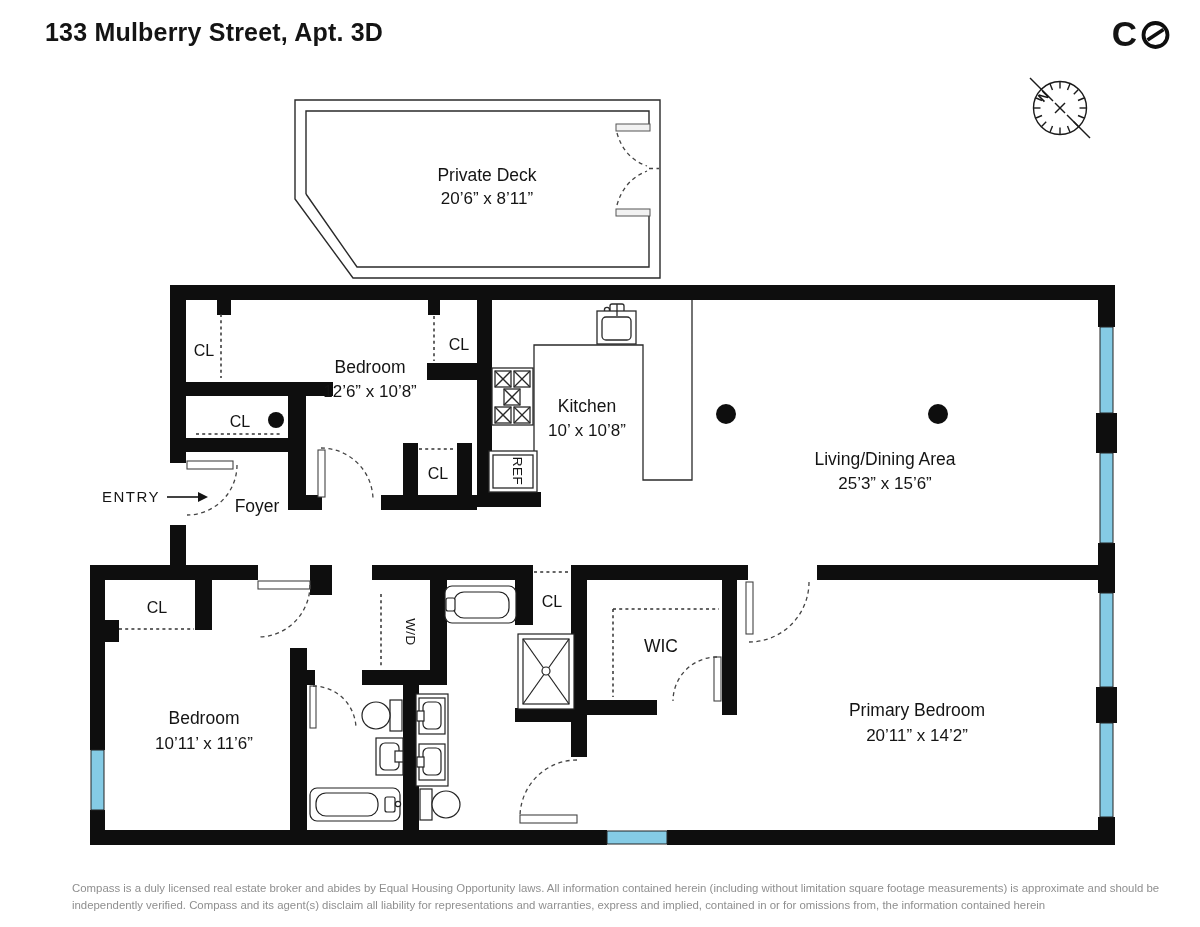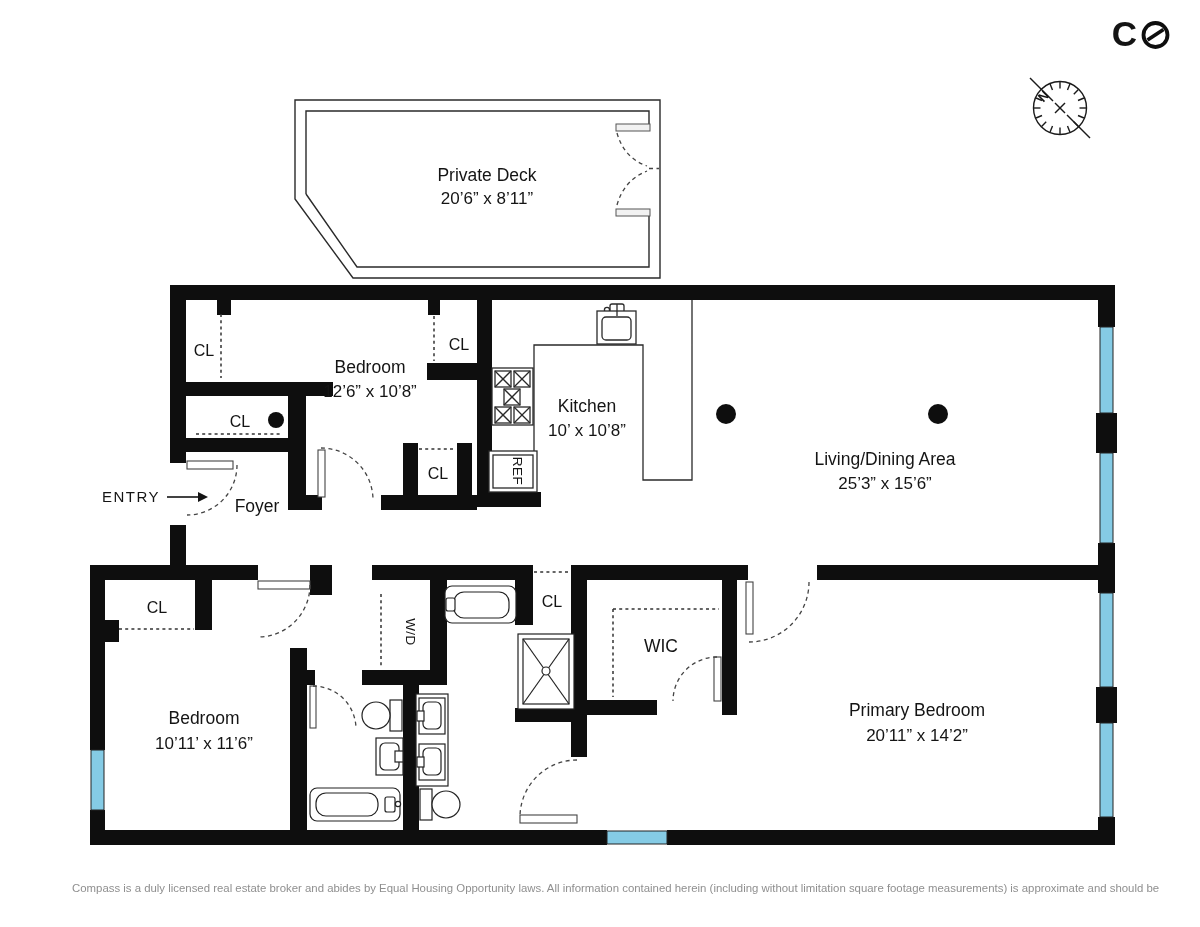--- a/index.html
+++ b/index.html
@@ -19,20 +19,21 @@
   .cl{font-size:16px;font-weight:500;}
   .small-rot{font-size:13.5px;font-weight:500;letter-spacing:.5px;}
   .entry-t{font-size:15px;font-weight:500;letter-spacing:1.5px;}
   .north-t{font-size:13px;font-weight:700;}
 </style>
 </head>
 <body>
 
 <div class="stage">
 
+  <div class="title">133 Mulberry Street, Apt. 3D</div>
 
   <div class="logo">
     <span>C</span>
     <svg width="31" height="31" viewBox="0 0 31 31">
       <circle cx="15.5" cy="16" r="12" fill="none" stroke="#0e0e0e" stroke-width="3.8"></circle>
       <line x1="7.5" y1="21" x2="23.5" y2="10.5" stroke="#0e0e0e" stroke-width="3.8"></line>
     </svg>
   </div>
 
   <svg width="1200" height="927" viewBox="0 0 1200 927">
@@ -282,15 +283,16 @@
       <text class="cl" x="240" y="427">CL</text>
       <text class="cl" x="459" y="350">CL</text>
       <text class="cl" x="438" y="479">CL</text>
       <text class="cl" x="157" y="613">CL</text>
       <text class="cl" x="552" y="607">CL</text>
     </g>
   </svg>
 
   <div class="footer">
     <div>Compass is a duly licensed real estate broker and abides by Equal Housing Opportunity laws.  All information contained herein (including without limitation square footage measurements) is approximate and should be</div>
+    <div>independently verified. Compass and its agent(s) disclaim all liability for representations and warranties, express and implied, contained in or for omissions from, the information contained herein</div>
   </div>
 
 </div>
 
 </body></html>

